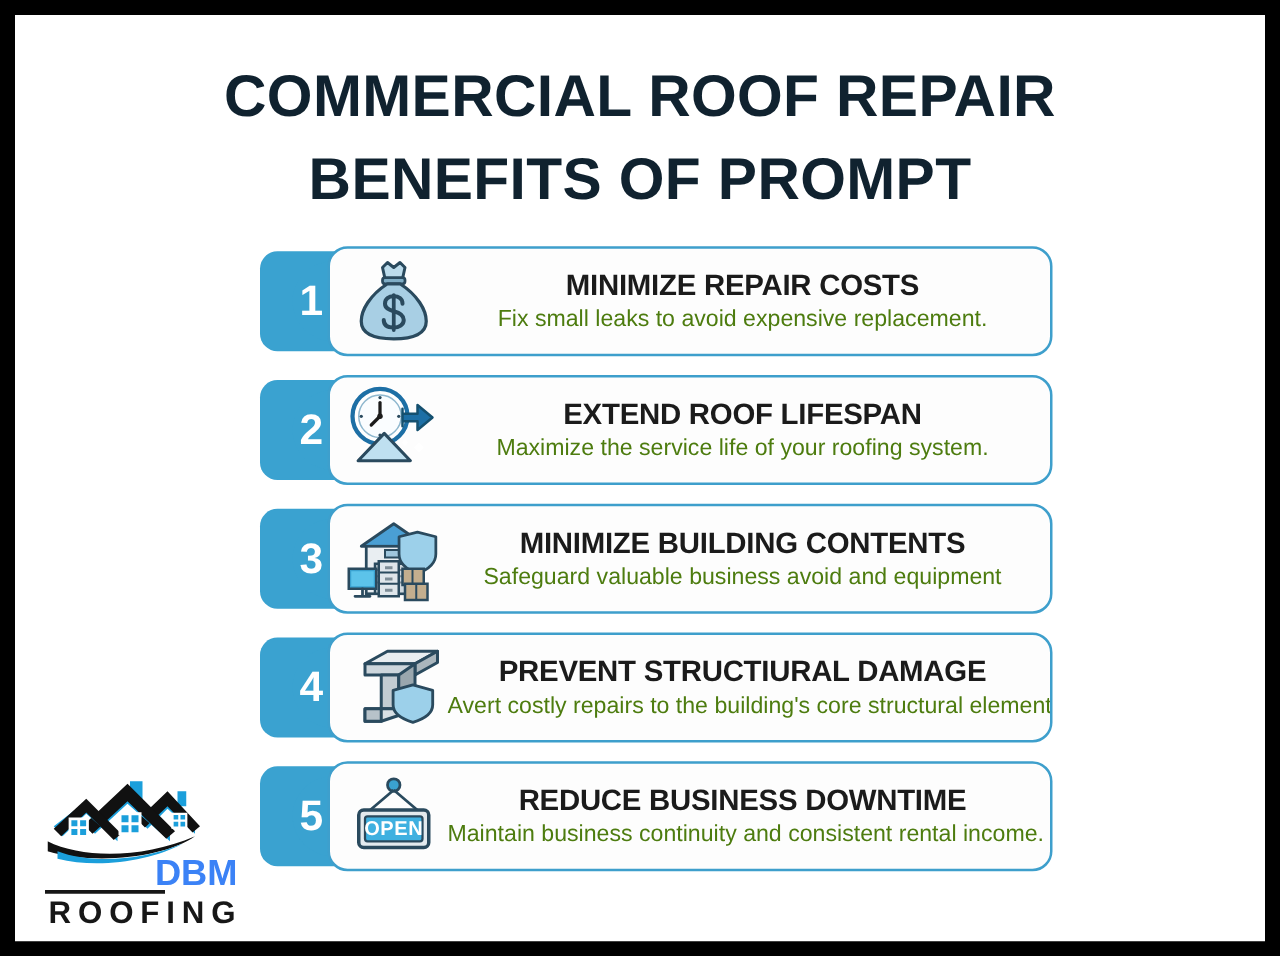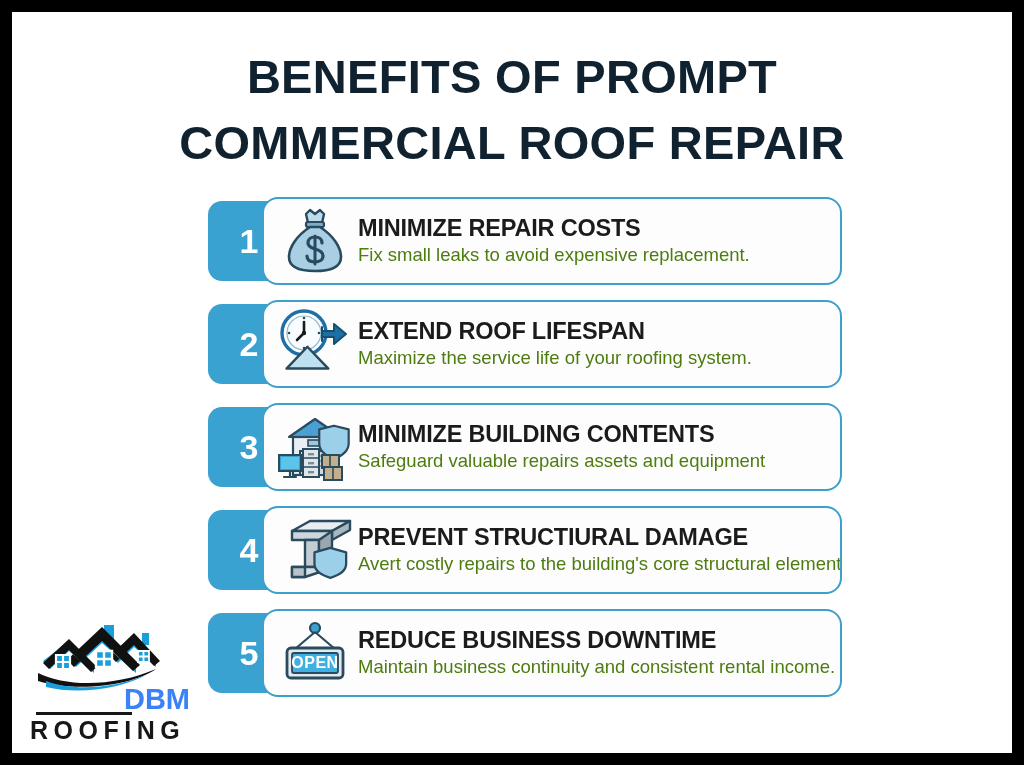--- a/index.html
+++ b/index.html
@@ -121,20 +121,21 @@
     align-items: center;
     justify-content: center;
     text-align: right;
   }
   .icon-wrap svg { display: block; }
 
   .texts {
     flex: 1;
     padding-right: 10px;
     overflow: hidden;
+    text-align: center;
   }
   .row-title {
     font-family: "Liberation Sans", sans-serif;
     font-weight: bold;
     font-size: 23.5px;
     color: #1b1b1b;
     letter-spacing: -0.2px;
     line-height: 27px;
     white-space: nowrap;
   }
@@ -181,38 +182,38 @@
     left: 6px;
     width: 96px;
     height: 3px;
     background: #171717;
   }
   .logo-roofing {
     position: absolute;
     top: 94px;
     left: 0;
     width: 164px;
-    text-align: left;
+    text-align: right;
     font-family: "Liberation Sans", sans-serif;
     font-weight: bold;
     font-size: 25px;
     color: #171717;
     letter-spacing: 5.5px;
     line-height: 30px;
   }
 </style>
 </head>
 <body>
 
 <div id="poster">
   <div id="canvas">
 
     <div class="title-block">
+      <div class="title-line">COMMERCIAL ROOF REPAIR</div>
       <div class="title-line">BENEFITS OF PROMPT</div>
-      <div class="title-line">COMMERCIAL ROOF REPAIR</div>
     </div>
 
     <div class="rows">
 
       <div class="row">
         <div class="num-tab"></div>
         <div class="num-bulge"></div>
         <div class="num-text">1</div>
         <div class="card">
           <div class="icon-wrap">
@@ -282,21 +283,21 @@
               <rect x="33" y="51" width="6" height="2.4" fill="#7e8d97"></rect>
               <rect x="33" y="60" width="6" height="2.4" fill="#7e8d97"></rect>
               <rect x="47" y="44" width="17" height="13" fill="#c3ae8e" stroke="#2a4a5e" stroke-width="2"></rect>
               <path d="M55 44 L55 57" stroke="#2a4a5e" stroke-width="1.6"></path>
               <rect x="49" y="56" width="18" height="13" fill="#c3ae8e" stroke="#2a4a5e" stroke-width="2"></rect>
               <path d="M58 56 L58 69" stroke="#2a4a5e" stroke-width="1.6"></path>
             </svg>
           </div>
           <div class="texts">
             <div class="row-title">MINIMIZE BUILDING CONTENTS</div>
-            <div class="row-sub">Safeguard valuable repairs assets and equipment</div>
+            <div class="row-sub">Safeguard valuable business avoid and equipment</div>
           </div>
         </div>
       </div>
 
       <div class="row">
         <div class="num-tab"></div>
         <div class="num-bulge"></div>
         <div class="num-text">4</div>
         <div class="card">
           <div class="icon-wrap">

